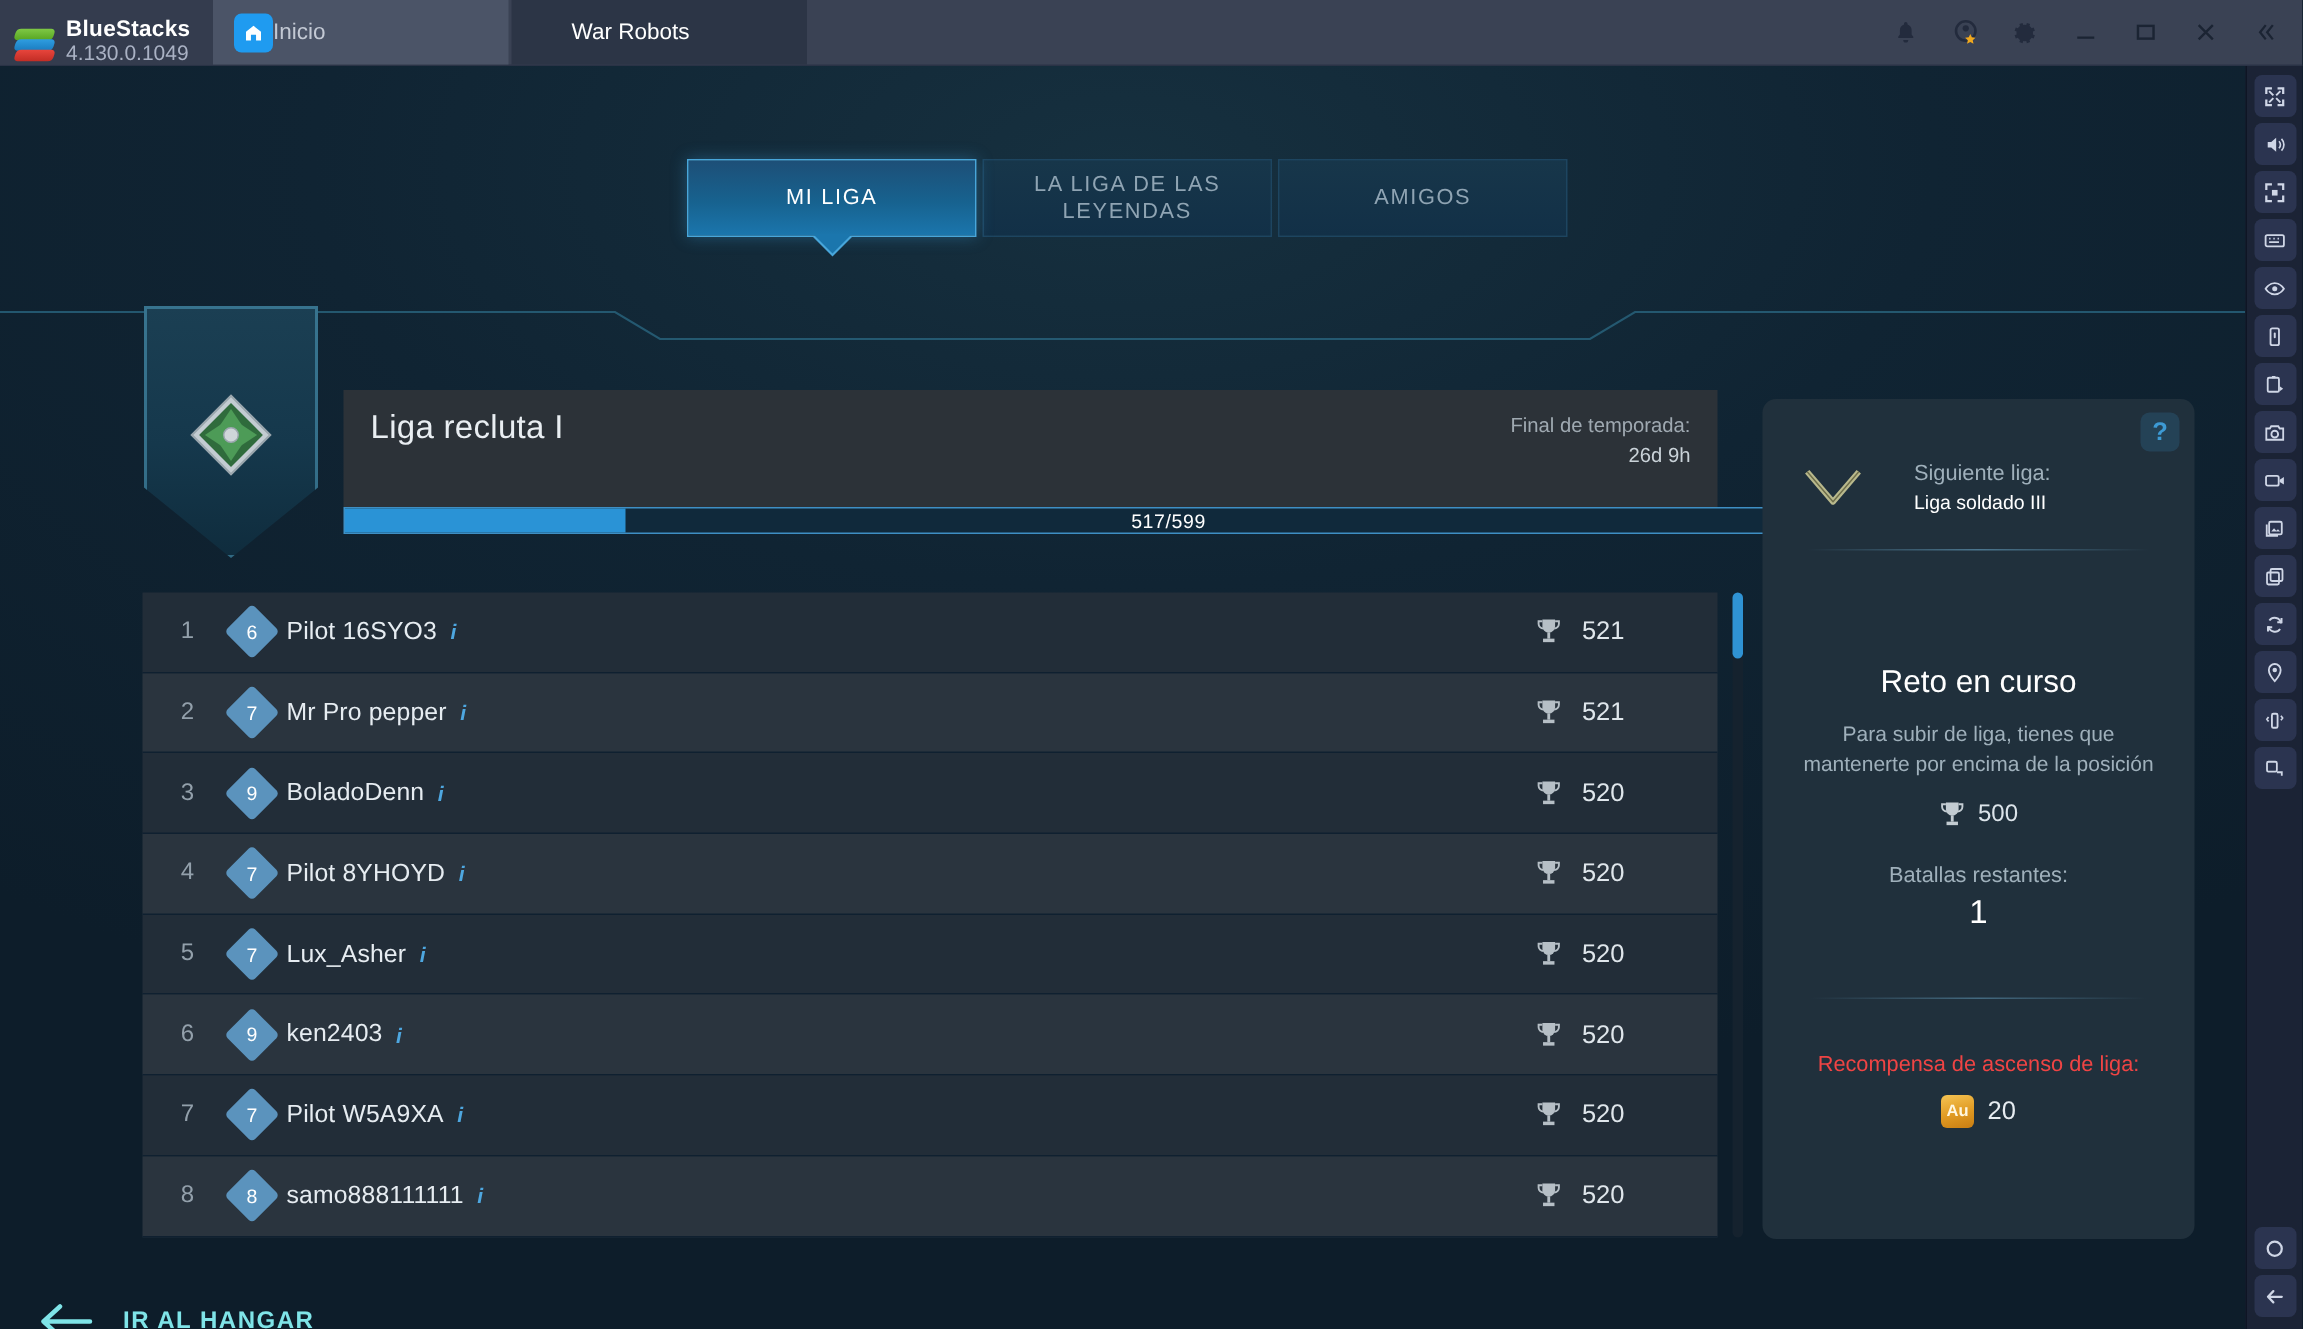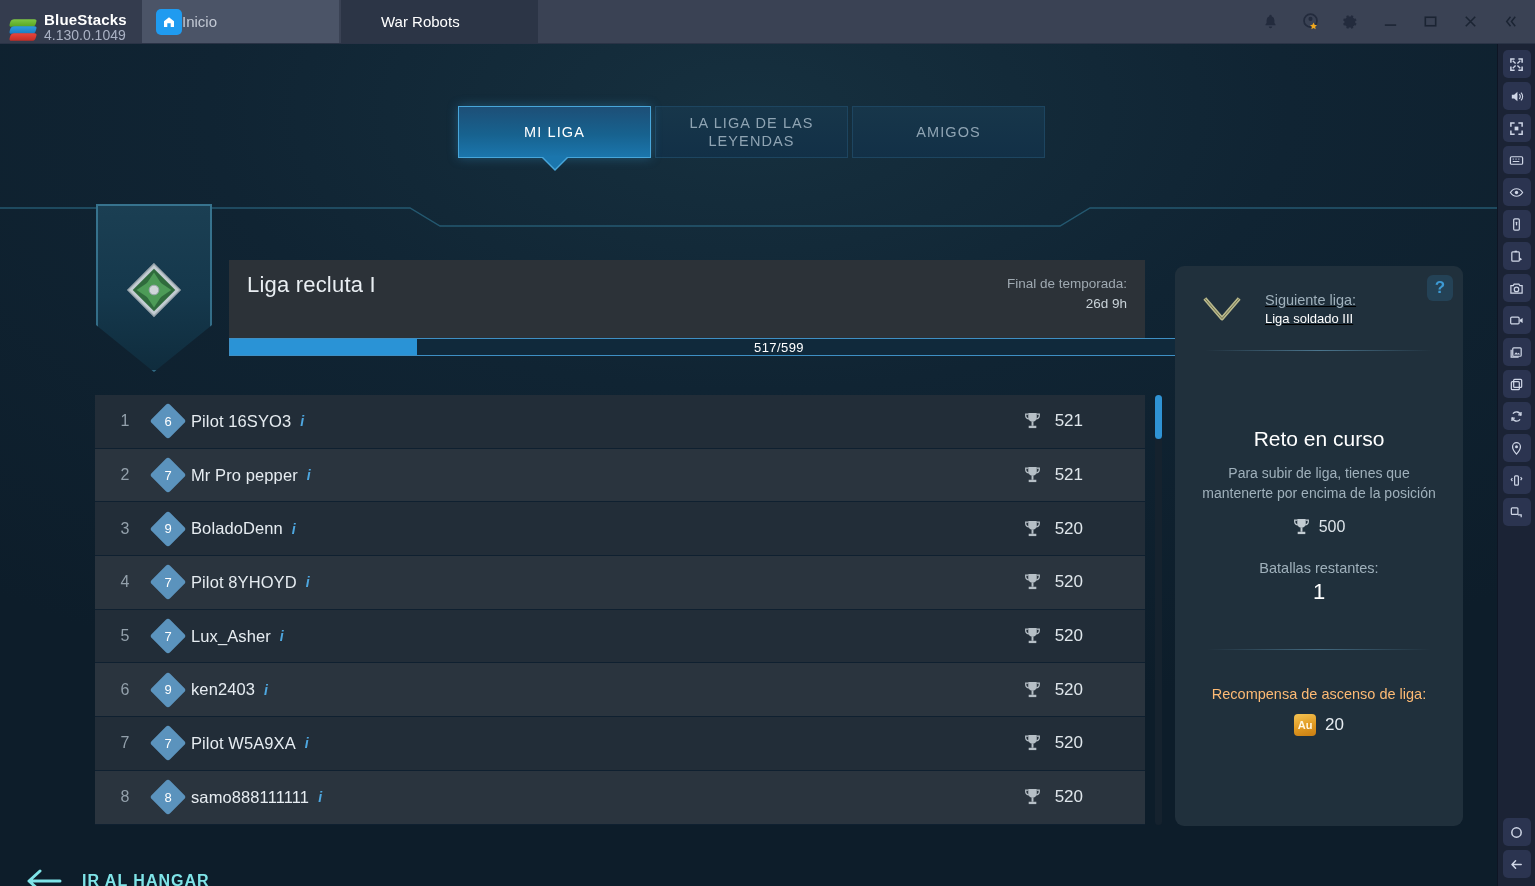--- a/index.html
+++ b/index.html
@@ -169,34 +169,34 @@
   .rpanel {
     position: absolute; left: 1175px; top: 222px; width: 288px; height: 560px;
     background: #20303c; border-radius: 9px;
   }
   .help {
     position: absolute; right: 10px; top: 9px; width: 26px; height: 26px;
     border-radius: 6px; background: rgba(47,110,150,.30);
     display:flex; align-items:center; justify-content:center;
     font-size: 17px; font-weight: bold; color: #3d9ad4;
   }
-  .nextrow { display:flex; align-items:center; gap: 22px; padding: 26px 0 0 26px; text-decoration: underline; }
+  .nextrow { display:flex; align-items:center; gap: 33px; padding: 42px 0 0 26px; }
   .chev { width: 42px; height: 34px; flex:none; }
   .nextlbl { font-size: 14.5px; color: #9fb0bb; }
   .nextval { font-size: 13px; color: #ffffff; margin-top: 3px; }
   .hr { height:1px; margin: 24px 30px 0 30px;
         background: linear-gradient(90deg,rgba(80,140,175,0) 0%,rgba(110,175,210,.55) 50%,rgba(80,140,175,0) 100%); }
   .chtitle { text-align:center; font-size: 21px; color: #ffffff; margin-top: 76px; }
   .chdesc { text-align:center; font-size: 14px; color: #9fb0bb; line-height: 1.45; margin: 12px 16px 0 16px; }
   .chtrophy { display:flex; align-items:center; justify-content:center; gap:9px; margin-top: 14px; font-size:16px; color:#dce4ea; }
   .blabel { text-align:center; font-size: 14.5px; color: #9fb0bb; margin-top: 24px; }
   .bval { text-align:center; font-size: 22px; color: #ffffff; margin-top: 3px; }
   .hr2 { height:1px; margin: 44px 32px 0 32px;
          background: linear-gradient(90deg,rgba(80,140,175,0) 0%,rgba(110,175,210,.45) 50%,rgba(80,140,175,0) 100%); }
-  .rwlabel { text-align:center; font-size: 14.5px; color: #fdba74; margin-top: 36px; }
+  .rwlabel { text-align:center; font-size: 14.5px; color: #ef4444; margin-top: 36px; }
   .rwrow { display:flex; align-items:center; justify-content:center; gap:9px; margin-top: 12px; }
   .au {
     width: 22px; height: 22px; border-radius: 4px;
     background: linear-gradient(165deg,#f5c454 0%,#e09a22 55%,#c97d12 100%);
     display:flex; align-items:center; justify-content:center;
     font-size: 11px; font-weight: bold; color: #fff7e0;
   }
   .rwval { font-size: 17px; color: #e6ecf1; }
 
   

